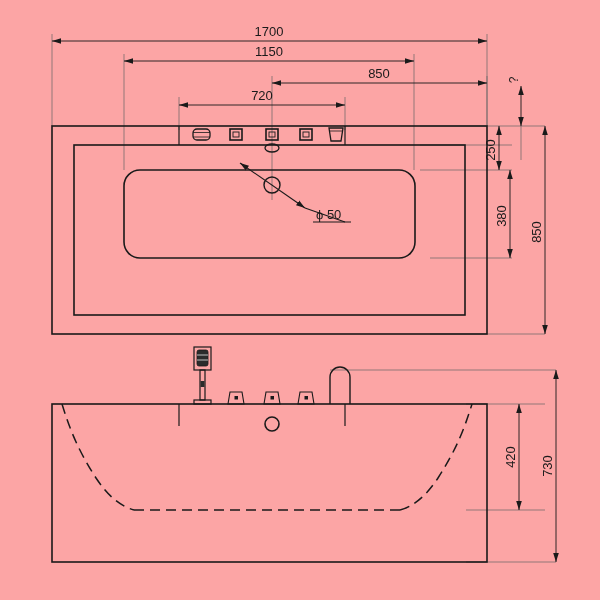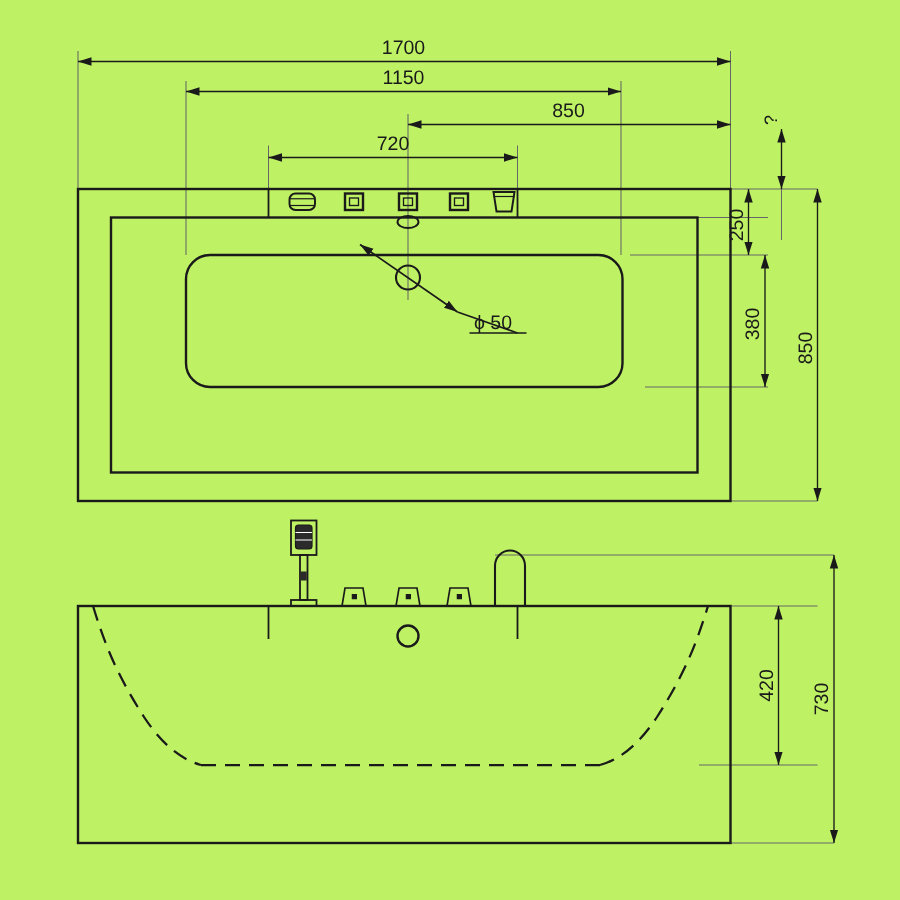--- a/index.html
+++ b/index.html
@@ -8,21 +8,21 @@
     padding: 0;
     background: #ffffff;
   }
   body {
     font-family: "Liberation Sans", sans-serif;
   }
   #drawing-root {
     position: relative;
     width: 600px;
     height: 600px;
-    background: #bef264;
+    background: #fca5a5;
     overflow: hidden;
   }
   #drawing-svg {
     display: block;
     width: 600px;
     height: 600px;
   }
   .dim-text {
     font-family: "Liberation Sans", sans-serif;
     font-size: 13px;

